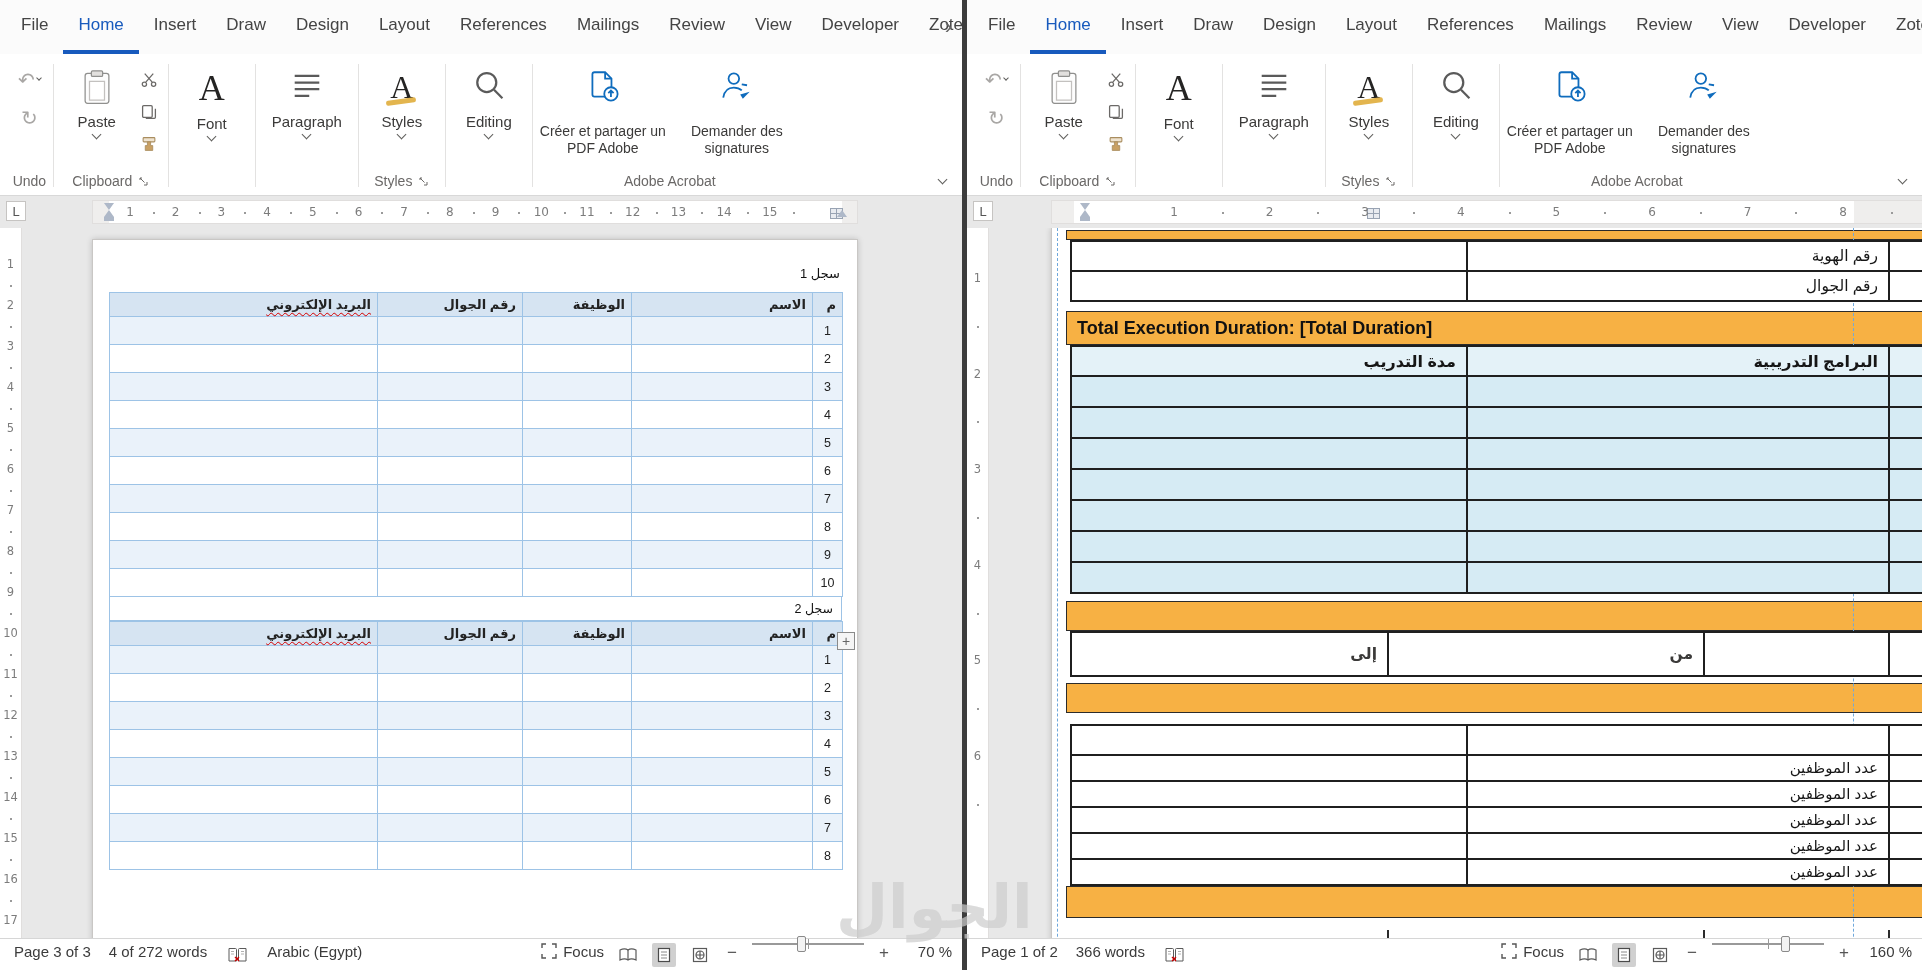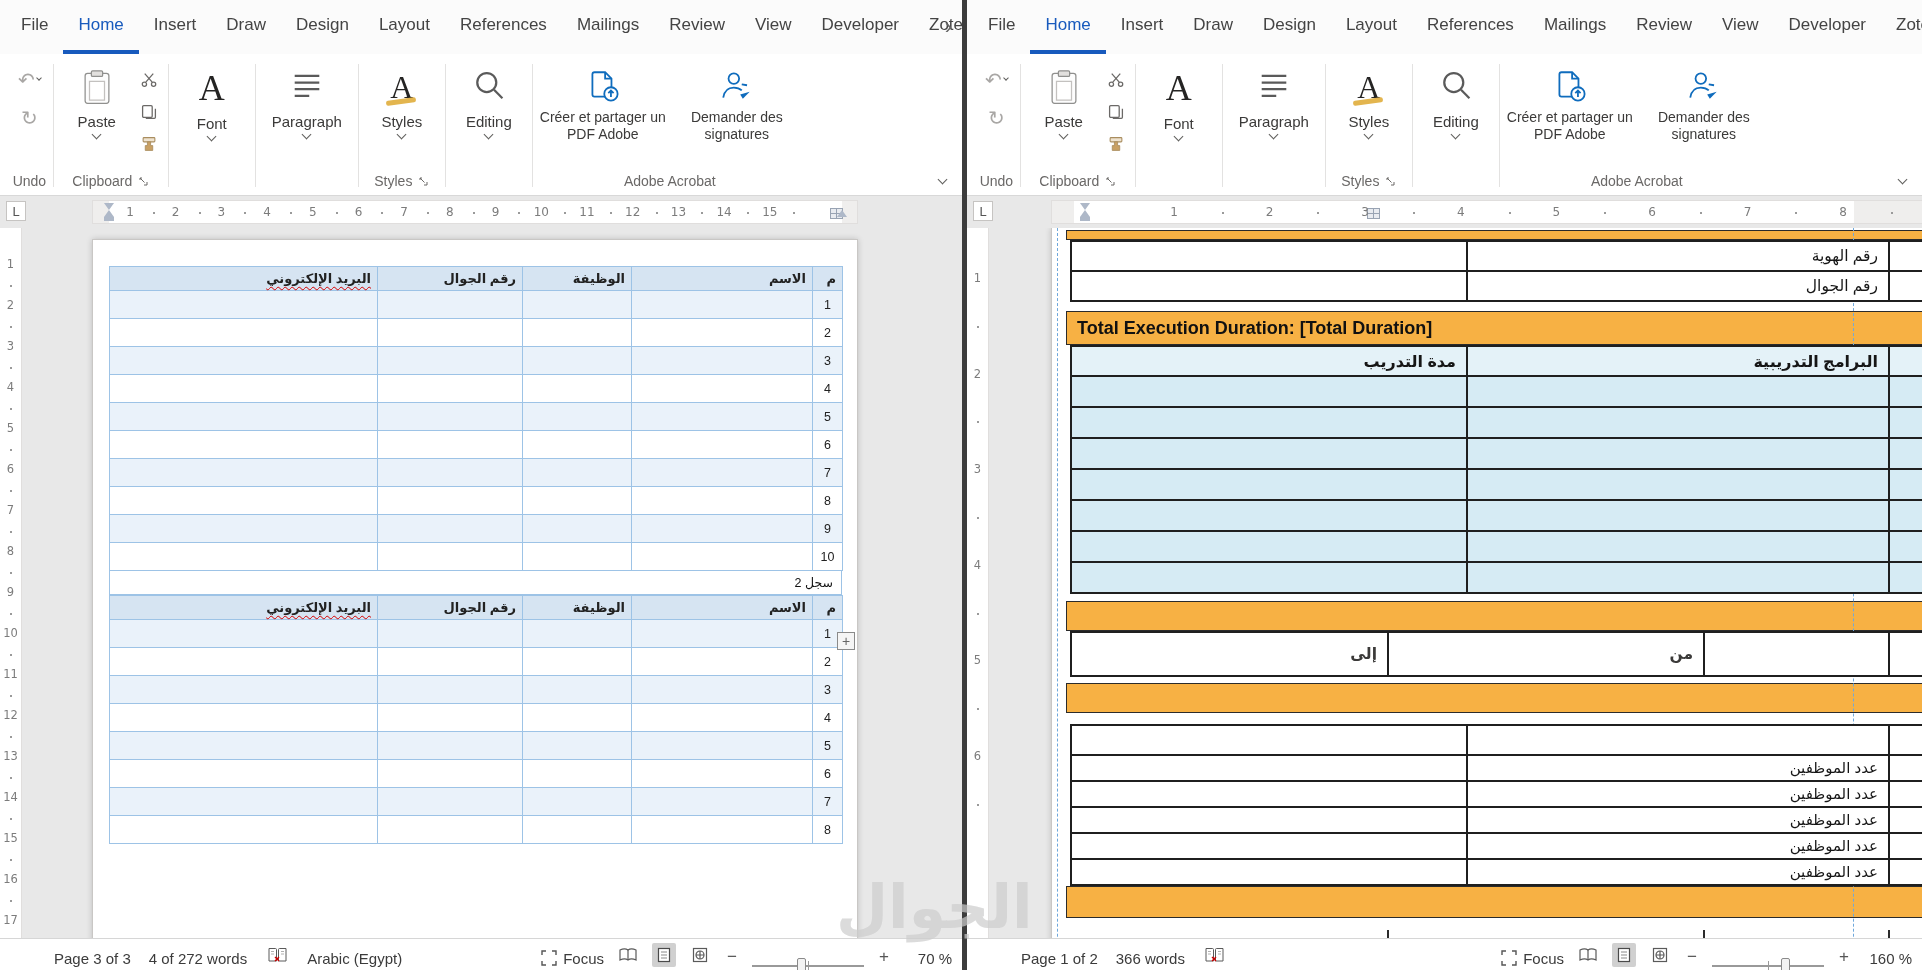--- a/index.html
+++ b/index.html
@@ -29,21 +29,21 @@
   .chev.tiny { width:4px; height:4px; margin-left:2px; }
   .undo-col { display:flex; flex-direction:column; gap:10px; padding:6px 6px 0 6px; }
   .sbtn { display:flex; align-items:center; justify-content:center; height:28px; border-radius:3px; }
   .uglyph { font-size:20px; color:#a9a7a5; font-family:"DejaVu Sans",sans-serif; line-height:1; }
   .bigbtn { display:flex; flex-direction:column; align-items:center; gap:5px; padding:8px 10px 0 10px; min-width:74px; border-radius:3px; }
   .blabel { font-size:15px; color:#3b3a39; margin-top:2px; white-space:nowrap; }
   .font-A { font-family:"Liberation Serif",serif; font-size:36px; line-height:40px; color:#252423; }
   .mini-col { display:flex; flex-direction:column; gap:8px; padding-top:8px; }
   .mbtn { width:26px; height:24px; display:flex; align-items:center; justify-content:center; border-radius:3px; }
   .adobe-body { display:flex; gap:6px; padding-top:4px; }
-  .adbtn { display:flex; flex-direction:column; align-items:center; gap:5px; width:128px; text-align:center; border-radius:3px; padding-top:4px; }
+  .adbtn { display:flex; flex-direction:column; align-items:center; gap:19px; width:128px; text-align:center; border-radius:3px; padding-top:4px; }
   .adlabel { font-size:14px; line-height:1.2; color:#3b3a39; }
   .ribbon-collapse { position:absolute; right:16px; bottom:12px; }
   .dlaunch { flex:none; }
 
   
   .rulerbar { height:32px; flex:none; background:#e8e8e8; position:relative; }
   .tabsel { position:absolute; left:6px; top:5px; width:20px; height:20px; background:#fff; border:1px solid #c6c4c2; color:#555; font-size:13px; display:flex; align-items:center; justify-content:center; }
   .hruler { position:absolute; top:4px; height:24px; background:#efeeed; border:1px solid #e0dedd; }
   .hr-active { position:absolute; top:0; height:100%; background:#ffffff; }
   .rnum { position:absolute; top:4px; transform:translateX(-50%); font-size:12px; color:#7c7c7c; font-family:"DejaVu Sans",sans-serif; }
@@ -92,21 +92,21 @@
   table.prog tr.rhead td { background:#e4f2f8; font-weight:bold; font-size:16px; height:30px; }
   table.fromto { border-collapse:collapse; table-layout:fixed; margin-left:18px; width:978px; background:#fff; position:relative; z-index:1; }
   table.fromto td { border:2px solid #1f1f1f; height:44px; direction:rtl; text-align:right; font-size:15.5px; font-weight:bold; padding:0 10px; }
   table.emp tr.empty td { height:30px; }
   table.emp td { height:26px; font-size:15px; }
   .tail { position:relative; margin-left:18px; width:978px; height:90px; margin-top:12px; }
   .tail .vline { position:absolute; top:0; bottom:0; border-left:2px solid #2b2b2b; }
 
   
   .statusbar { height:32px; flex:none; background:#fff; border-top:1px solid #d6d6d6; display:flex; align-items:center; justify-content:space-between; font-size:15px; color:#3b3b3b; padding:0 10px 0 14px; }
-  .sb-left, .sb-right { display:flex; align-items:flex-end; gap:18px; white-space:nowrap;margin-left:40px; }
+  .sb-left, .sb-right { display:flex; align-items:flex-start; gap:18px; white-space:nowrap; }
   .sb-right { gap:12px; }
   .sb-icon { display:flex; align-items:center; justify-content:center; width:24px; height:24px; border-radius:2px; }
   .sb-icon.active { background:#d0d0d0; }
   .sb-focus { display:flex; align-items:center; gap:6px; }
   .zoomtrack { position:relative; width:112px; height:2px; background:#999; }
   .zoomtrack:before { content:""; position:absolute; left:50%; top:-4px; width:1px; height:10px; background:#999; }
   .zthumb { position:absolute; top:-7px; width:9px; height:16px; background:#f3f3f3; border:1px solid #8a8a8a; border-radius:2px; }
   .zoombtn { font-size:17px; color:#555; width:16px; text-align:center; }
   .zoomlabel { min-width:48px; text-align:right; }
 
@@ -360,20 +360,21 @@
           <span class="vnum" style="top: 569px;">14</span>
           <span class="vdot" style="top: 589.5px;"></span>
           <span class="vnum" style="top: 610px;">15</span>
           <span class="vdot" style="top: 630.5px;"></span>
           <span class="vnum" style="top: 651px;">16</span>
           <span class="vdot" style="top: 671.5px;"></span>
           <span class="vnum" style="top: 692px;">17</span>
         </div>
       <div class="page" id="page-left">
         <div class="lcontent">
+          <div class="rec-title">سجل 1</div>
           <table class="lt">
             <colgroup>
                 <col style="width:30px">
                 <col style="width:181px">
                 <col style="width:109px">
                 <col style="width:145px">
                 <col style="width:268px">
               </colgroup>
             <tbody id="lt1">
                 <tr class="lt-head">

